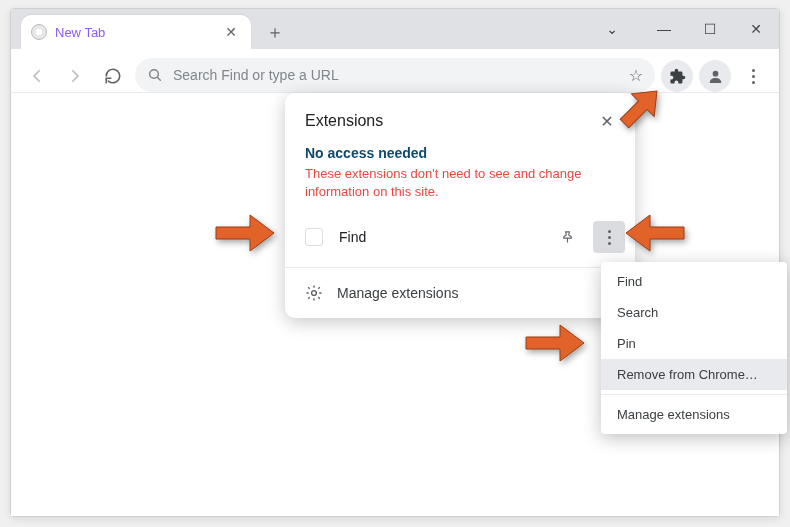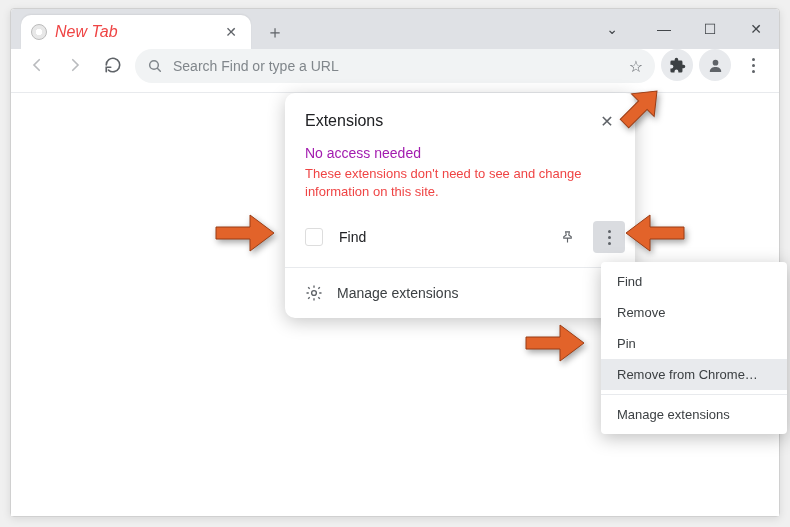--- a/index.html
+++ b/index.html
@@ -40,39 +40,39 @@
   .tab {
     margin-left: 10px; height: 34px; width: 230px;
     background: #fff; border-top-left-radius: 10px; border-top-right-radius: 10px;
     display: flex; align-items: center; padding: 0 10px; gap: 8px;
     box-shadow: 0 -1px 2px rgba(0,0,0,0.06);
   }
   .tab .favicon {
     width: 16px; height: 16px; border:1.5px solid #bbb; border-radius:50%;
     background: radial-gradient(circle at center, #fff 30%, #e8e8e8 31%);
   }
-  .tab .title { font-size: 16px; color: #ef4444; flex:1;font-style:italic; }
+  .tab .title { font-size: 13px; color: #8b5cf6; flex:1; }
   .tab .tab-close { font-size: 14px; color:#5f6368; padding:2px 4px; border-radius:50%; }
   .newtab-btn {
     width: 28px; height: 28px; margin-left: 10px; margin-bottom: 3px;
     display:flex; align-items:center; justify-content:center;
     color:#5f6368; font-size:18px; border-radius:50%;
   }
   .win-controls {
     position:absolute; right:0; top:0; height:40px; display:flex; align-items:center;
   }
   .win-controls .wc {
     width: 46px; height:32px; display:flex; align-items:center; justify-content:center;
     color:#42464a; font-size:14px;
   }
   .chev-down { margin-right: 6px; }
 
   
   .toolbar {
-    height: 44px; background:#fff; display:flex; align-items:flex-start; gap:6px;
+    height: 44px; background:#fff; display:flex; align-items:flex-end; gap:6px;
     padding: 0 10px; border-bottom:1px solid #e8eaed;
   }
   .tb-btn {
     width:32px; height:32px; border-radius:50%; display:flex; align-items:center; justify-content:center;
     color:#5f6368;
   }
   .tb-btn.disabled { color:#b9bbbe; }
   .omnibox {
     flex:1; height:34px; background:#f1f3f4; border-radius:17px;
     display:flex; align-items:center; padding:0 12px; gap:10px;
@@ -102,21 +102,21 @@
   .ext-popup .hdr {
     display:flex; align-items:center; justify-content:space-between;
     padding: 0 14px 10px 20px;
   }
   .ext-popup .hdr .ttl { font-size:16px; color:#202124; }
   .ext-close {
     width:28px; height:28px; border-radius:50%; display:flex; align-items:center; justify-content:center;
     color:#5f6368; font-size:16px;
   }
   .ext-sec { padding: 0 20px 10px 20px; }
-  .ext-sec .sec-ttl { font-size:14px; font-weight:400; color:#a21caf; margin-bottom:4px; }
+  .ext-sec .sec-ttl { font-size:14px; font-weight:700; color:#0c4a6e; margin-bottom:4px; }
   .ext-sec .sec-desc { font-size:13px; color:#ef4444; line-height:1.4; }
   .ext-item {
     display:flex; align-items:center; padding: 10px 10px 10px 20px;
     gap: 10px;
   }
   .ext-item .fav {
     width:18px; height:18px; background:#fff; border:1px solid #ddd; border-radius:3px;
   }
   .ext-item .name { flex:1; font-size:14px; color:#202124; margin-left:6px;}
   .pin-btn, .item-menu {
@@ -260,21 +260,21 @@
             <circle cx="12" cy="12" r="3.2"></circle>
             <path d="M12 2v3M12 19v3M4.2 4.2l2.1 2.1M17.7 17.7l2.1 2.1M2 12h3M19 12h3M4.2 19.8l2.1-2.1M17.7 6.3l2.1-2.1"></path>
           </svg>
       </span>
       <span>Manage extensions</span>
     </div>
   </div>
 
   <div class="ctx-menu">
     <div class="ctx-item">Find</div>
-    <div class="ctx-item">Remove</div>
+    <div class="ctx-item">Search</div>
     <div class="ctx-item">Pin</div>
     <div class="ctx-item hover">Remove from Chrome…</div>
     <div class="ctx-div"></div>
     <div class="ctx-item">Manage extensions</div>
   </div>
 
 </div>
 
 <div class="arrow" style="left:608px; top:76px;">
   <svg width="64" height="64" viewBox="0 0 64 64">

